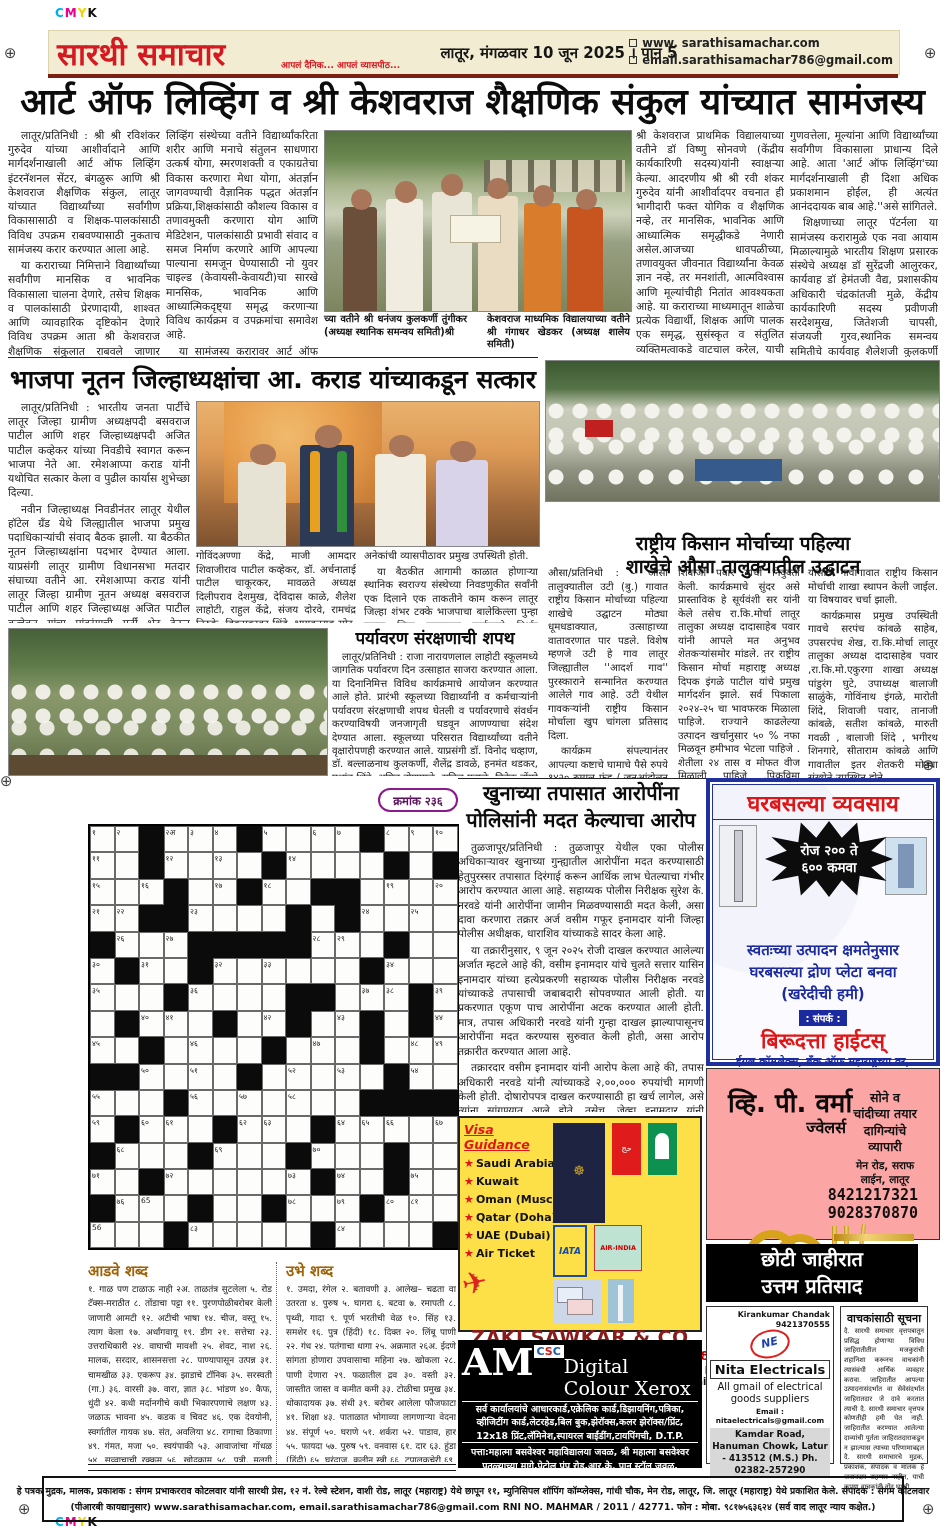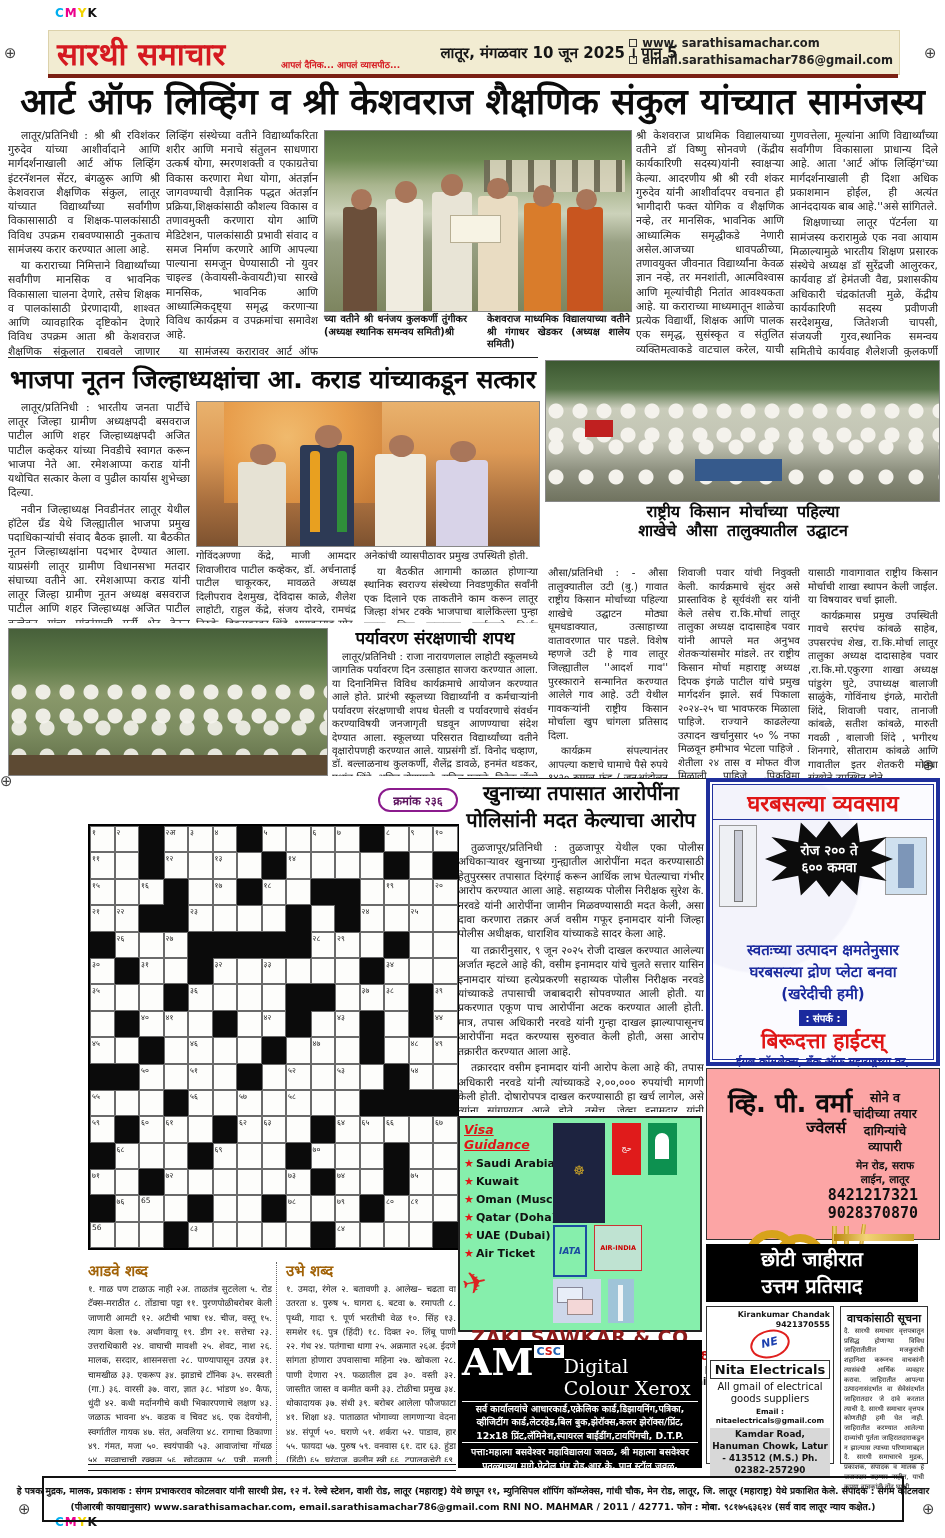--- a/index.html
+++ b/index.html
@@ -58,21 +58,21 @@
   .clue-h{font-size:15px;font-weight:bold;color:#a16207;}
   .clue-t{font-size:8.8px;line-height:1.62;color:#1a1a1a;text-align:justify;}
   .clue-div{left:276px;top:1262px;height:202px;border-left:1px dotted #666;}
   .cw-rule{left:88px;top:1464px;width:368px;height:5px;border-top:1.5px solid #111;border-bottom:1.5px solid #111;}
 
   
   .murder-h{left:458px;top:780px;width:246px;font-size:20px;line-height:1.35;}
   .murder-b{left:458px;top:840px;width:246px;font-size:10.6px;line-height:1.36;}
 
   
-  .visa{left:458px;top:1116px;width:244px;height:216px;border:2px solid #222;background:#86efac;box-sizing:border-box;padding:4px;}
+  .visa{left:458px;top:1116px;width:244px;height:216px;border:2px solid #222;background:#fde047;box-sizing:border-box;padding:4px;}
   .visa-title{color:#e01616;font-weight:bold;font-style:italic;font-size:12.5px;text-decoration:underline;}
   .visa-item{font-size:11px;font-weight:bold;color:#111;margin-top:5px;white-space:nowrap;}
   .visa-item .star{color:#e01616;margin-right:2px;}
   .logo-box{display:inline-block;vertical-align:top;margin:1px;text-align:center;overflow:hidden;}
   .zaki{color:#8b1a1a;font-weight:800;font-size:19px;letter-spacing:.5px;white-space:nowrap;}
   .zaki-ph{color:#c00000;font-weight:bold;font-size:12.5px;white-space:nowrap;}
   .zaki-ad{font-size:9.6px;font-weight:bold;color:#111;white-space:nowrap;}
   .plane{position:absolute;left:2px;bottom:30px;font-size:30px;color:#d22;transform:rotate(-12deg);}
 
   
@@ -238,21 +238,21 @@
   <div class="abs col just" style="left:332px;top:650px;width:206px;height:126px;overflow:hidden;font-size:10.1px;">
     <p class="para" style="text-indent:10px;">लातूर/प्रतिनिधी : राजा नारायणलाल लाहोटी स्कूलमध्ये जागतिक पर्यावरण दिन उत्साहात साजरा करण्यात आला. या दिनानिमित्त विविध कार्यक्रमाचे आयोजन करण्यात आले होते. प्रारंभी स्कूलच्या विद्यार्थ्यांनी व कर्मचाऱ्यांनी पर्यावरण संरक्षणाची शपथ घेतली व पर्यावरणाचे संवर्धन करण्याविषयी जनजागृती घडवून आणण्याचा संदेश देण्यात आला. स्कूलच्या परिसरात विद्यार्थ्यांच्या वतीने वृक्षारोपणही करण्यात आले. याप्रसंगी डॉ. विनोद चव्हाण, डॉ. बल्लाळनाथ कुलकर्णी, शैलेंद्र डावळे, हनमंत थडकर, प्रशांत शिंदे, अमित होणमाळे, सुनिल गुनाळे, विवेक डोंगरे आदींची उपस्थिती होती.</p>
   </div>
 
   <div class="photo p3" style="left:545px;top:360px;width:393px;height:140px;">
     <div class="crowd" style="top:30%;height:34%;"></div>
     <div class="crowd" style="top:56%;height:34%;background-size:30px 30px;"></div>
     <div class="flag" style="left:10%;top:42%;width:7%;height:12%;"></div>
     <div style="position:absolute;left:38%;top:70%;width:22%;height:16%;background:#365a8c;"></div>
   </div>
-  <div class="abs h2" style="left:548px;top:504px;width:390px;font-size:16px;line-height:1.2;font-family:Liberation Mono, monospace;">
+  <div class="abs h2" style="left:548px;top:532px;width:390px;font-size:19px;line-height:1.2;">
     <div>राष्ट्रीय किसान मोर्चाच्या पहिल्या</div>
     <div>शाखेचे औसा तालुक्यातील उद्घाटन</div>
   </div>
   <div class="abs col just" style="left:548px;top:566px;width:120px;height:212px;overflow:hidden;font-size:10.2px;">
     <p class="para" style="text-indent:0;">औसा/प्रतिनिधी : - औसा तालुक्यातील उटी (बु.) गावात राष्ट्रीय किसान मोर्चाच्या पहिल्या शाखेचे उद्घाटन मोठ्या धूमधडाक्यात, उत्साहाच्या वातावरणात पार पडले. विशेष म्हणजे उटी हे गाव लातूर जिल्ह्यातील ''आदर्श गाव'' पुरस्काराने सन्मानित करण्यात आलेले गाव आहे. उटी येथील गावकऱ्यांनी राष्ट्रीय किसान मोर्चाला खुप चांगला प्रतिसाद दिला.</p>
     <p class="para">कार्यक्रम संपल्यानंतर आपल्या कष्टाचे घामाचे पैसे रुपये १४२० रुमाल फंड / जनआंदोलन निधी म्हणून दिला. शाखेच्या अध्यक्ष पदी मारोती शिंदे आणि उपाध्यक्ष पदी</p>
   </div>
   <div class="abs col just" style="left:678px;top:566px;width:122px;height:212px;overflow:hidden;font-size:10.2px;">
     <p class="para" style="text-indent:0;">शिवाजी पवार यांची निवुक्ती केली. कार्यक्रमाचे सुंदर असे प्रास्ताविक हे सूर्यवंशी सर यांनी केले तसेच रा.कि.मोर्चा लातूर तालुका अध्यक्ष दादासाहेब पवार यांनी आपले मत अनुभव शेतकऱ्यांसमोर मांडले. तर राष्ट्रीय किसान मोर्चा महाराष्ट्र अध्यक्ष दिपक इंगळे पाटील यांचे प्रमुख मार्गदर्शन झाले. सर्व पिकाला २०२४-२५ चा भावफरक मिळाला पाहिजे. राज्याने काढलेल्या उत्पादन खर्चानुसार ५० % नफा मिळवून हमीभाव भेटला पाहिजे . शेतीला २४ तास व मोफत वीज मिळाली पाहिजे .पिकविमा योजना रद्द करून इतर फायदा लागू झाला पाहिजे.</p>
   </div>

